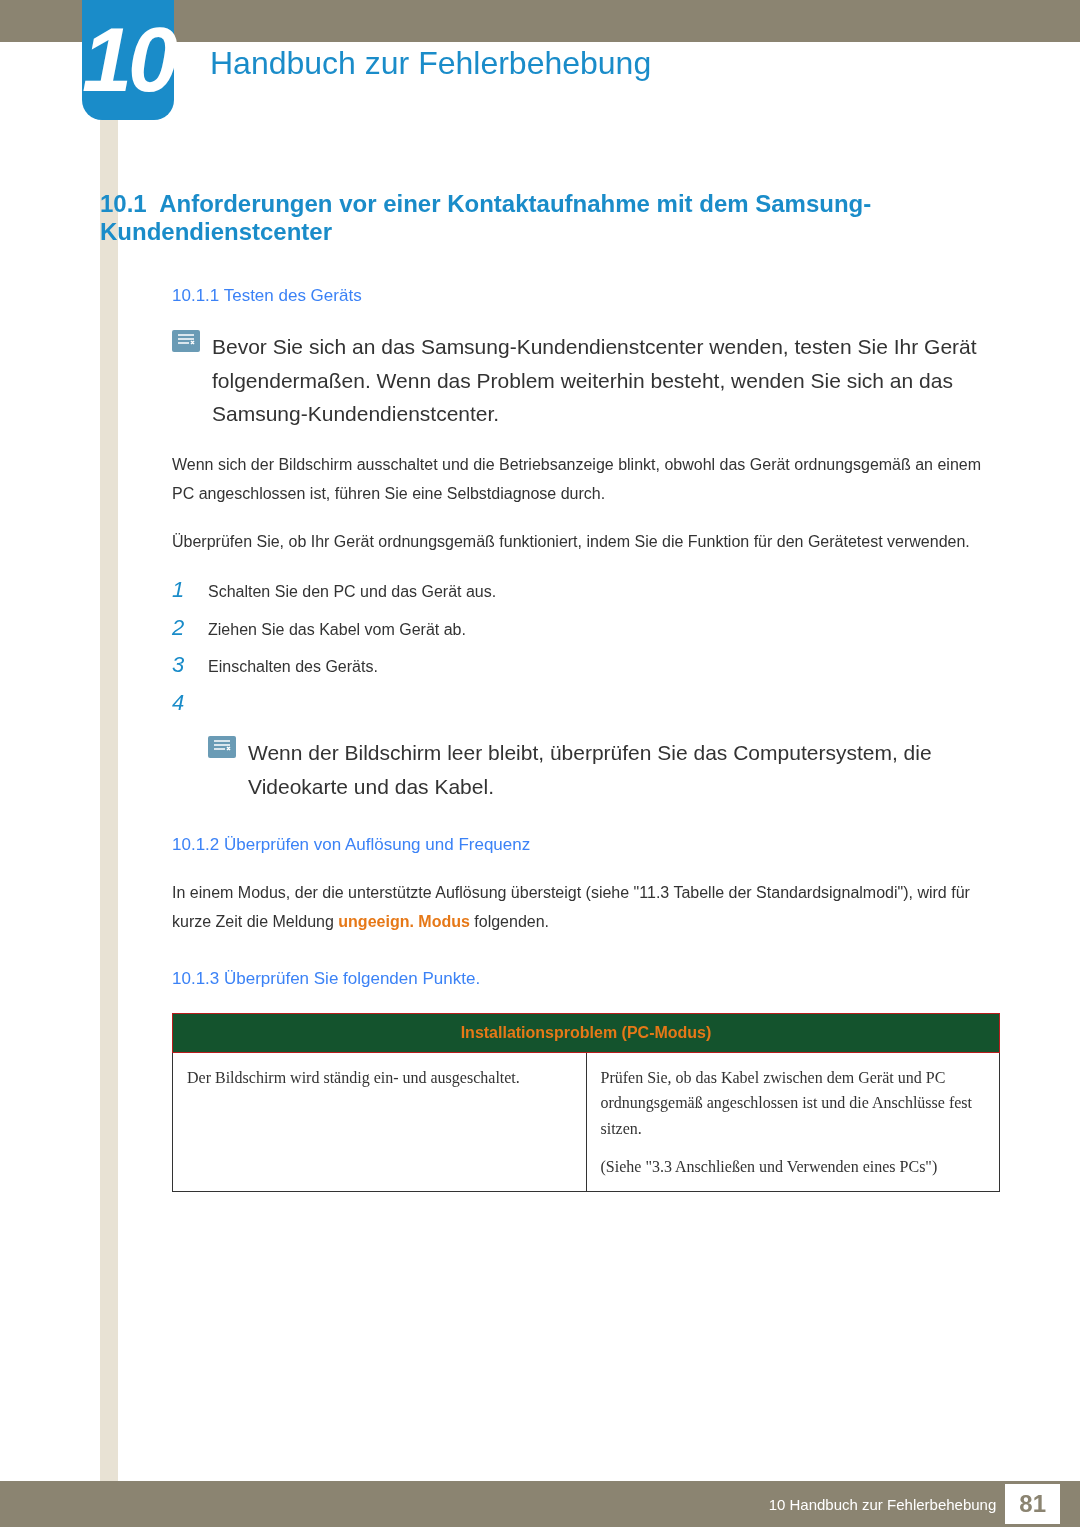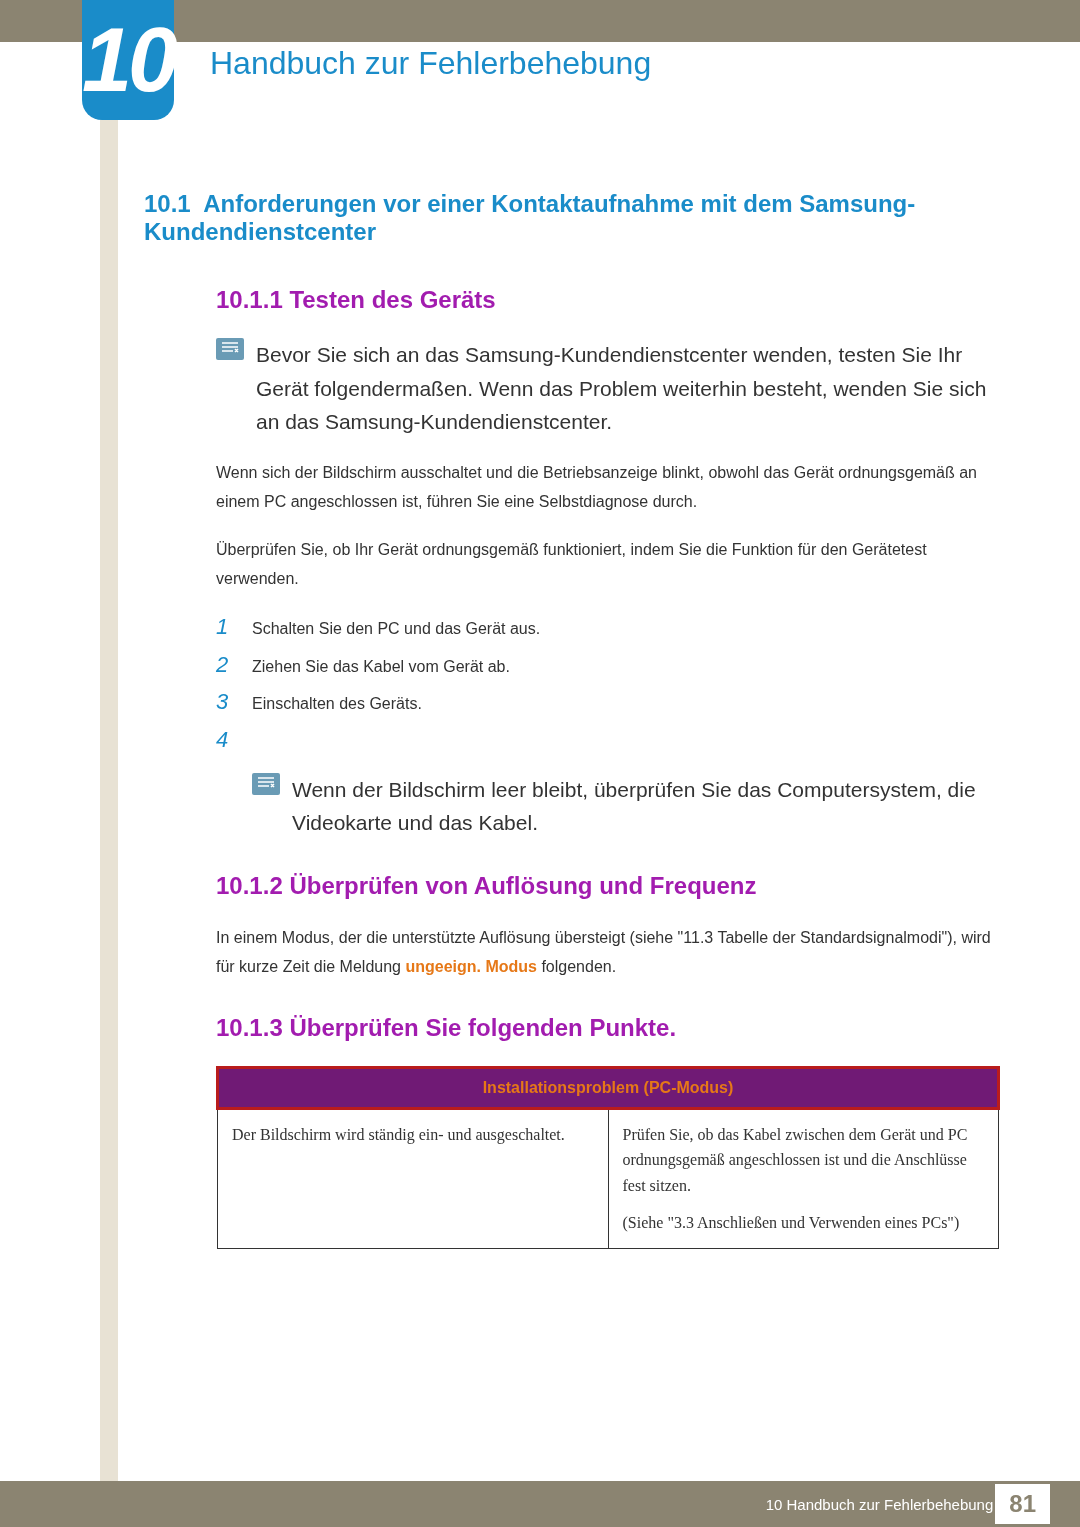--- a/index.html
+++ b/index.html
@@ -2,45 +2,45 @@
 <html><head>
 <meta charset="utf-8">
 <style>
 * { margin: 0; padding: 0; box-sizing: border-box; }
 body { font-family: Arial, Helvetica, sans-serif; background: #fff; width: 1080px; height: 1527px; position: relative; color: #333; }
 .top-band { position: absolute; top: 0; left: 0; right: 0; height: 42px; background: #8b8471; }
 .left-bar { position: absolute; top: 0; left: 100px; width: 18px; bottom: 0; background: #e8e2d4; }
 .chapter-badge { position: absolute; top: 0; left: 82px; width: 92px; height: 120px; background: #1a8cc9; border-radius: 0 0 20px 20px; display: flex; align-items: center; justify-content: center; }
 .chapter-number { color: #fff; font-size: 90px; font-weight: bold; font-style: italic; letter-spacing: -4px; }
 .chapter-title { position: absolute; top: 45px; left: 210px; font-size: 32px; color: #1a8cc9; font-weight: normal; }
-.content { position: absolute; top: 190px; left: 100px; right: 80px; margin-left: 44px; }
+.content { position: absolute; top: 190px; left: 100px; right: 80px; }
 .section-number { color: #1a8cc9; font-size: 24px; font-weight: bold; }
 .section-title { color: #1a8cc9; font-size: 24px; font-weight: bold; }
 .section-heading { margin-left: 0; margin-bottom: 40px; }
 .section-heading .section-number { display: inline; }
 .section-heading .section-title { display: inline; margin-left: 8px; }
 .subsection { margin-left: 72px; margin-bottom: 32px; }
-.subsection-heading { color: #a21caf; font-size: 24px; font-weight: bold; margin-bottom: 24px; }
+.subsection-heading { color: #3b82f6; font-size: 17px; font-weight: normal; margin-bottom: 24px; }
 .note-block { display: flex; align-items: flex-start; gap: 12px; margin-bottom: 20px; margin-left: 0; }
 .note-icon { width: 28px; height: 22px; background: #6a9bb5; border-radius: 2px; flex-shrink: 0; display: flex; align-items: center; justify-content: center; }
 .note-icon svg { width: 18px; height: 14px; }
 .note-text { font-size: 21px; line-height: 1.6; color: #333; }
 .body-text { font-size: 16px; line-height: 1.8; color: #333; margin-bottom: 20px; }
 .steps { margin-left: 0; margin-bottom: 20px; }
 .step { display: flex; align-items: baseline; gap: 16px; margin-bottom: 10px; }
 .step-num { color: #1a8cc9; font-size: 22px; font-style: italic; font-weight: normal; width: 20px; flex-shrink: 0; }
 .step-text { font-size: 16px; color: #333; line-height: 1.6; }
 .highlight-orange { color: #e67817; font-weight: bold; }
 .sub-note { margin-left: 36px; margin-top: 12px; }
 .table-wrapper { margin-left: 0; margin-top: 16px; }
 .tbl { border-collapse: collapse; width: 100%; }
-.tbl th { border: 3px solid #b91c1c; padding: 10px 6px; text-align: center; color: #e67817; font-weight: bold; font-size: 16px; background: #701a75; }
+.tbl th { border: 1px solid #b91c1c; padding: 10px 6px; text-align: center; color: #e67817; font-weight: bold; font-size: 16px; background: #14532d; }
 .tbl td { border: 1px solid #333; padding: 12px 14px; font-size: 16px; line-height: 1.6; vertical-align: top; width: 50%; font-family: Liberation Serif, serif; }
 .tbl .cell-para { margin-bottom: 12px; }
-.footer { position: absolute; bottom: 0; left: 0; right: 0; height: 46px; background: #8b8471; display: flex; align-items: center; justify-content: flex-end; padding-right: 30px; gap: 2px; }
+.footer { position: absolute; bottom: 0; left: 0; right: 0; height: 46px; background: #8b8471; display: flex; align-items: center; justify-content: flex-end; padding-right: 20px; gap: 9px; }
 .footer-text { color: #fff; font-size: 15px; }
 .footer-page-box { background: #fff; padding: 6px 14px; }
 .footer-page { color: #8b8471; font-size: 24px; font-weight: bold; }
 </style>
 </head>
 <body>
 
 <div class="top-band"></div>
 <div class="left-bar"></div>
 

